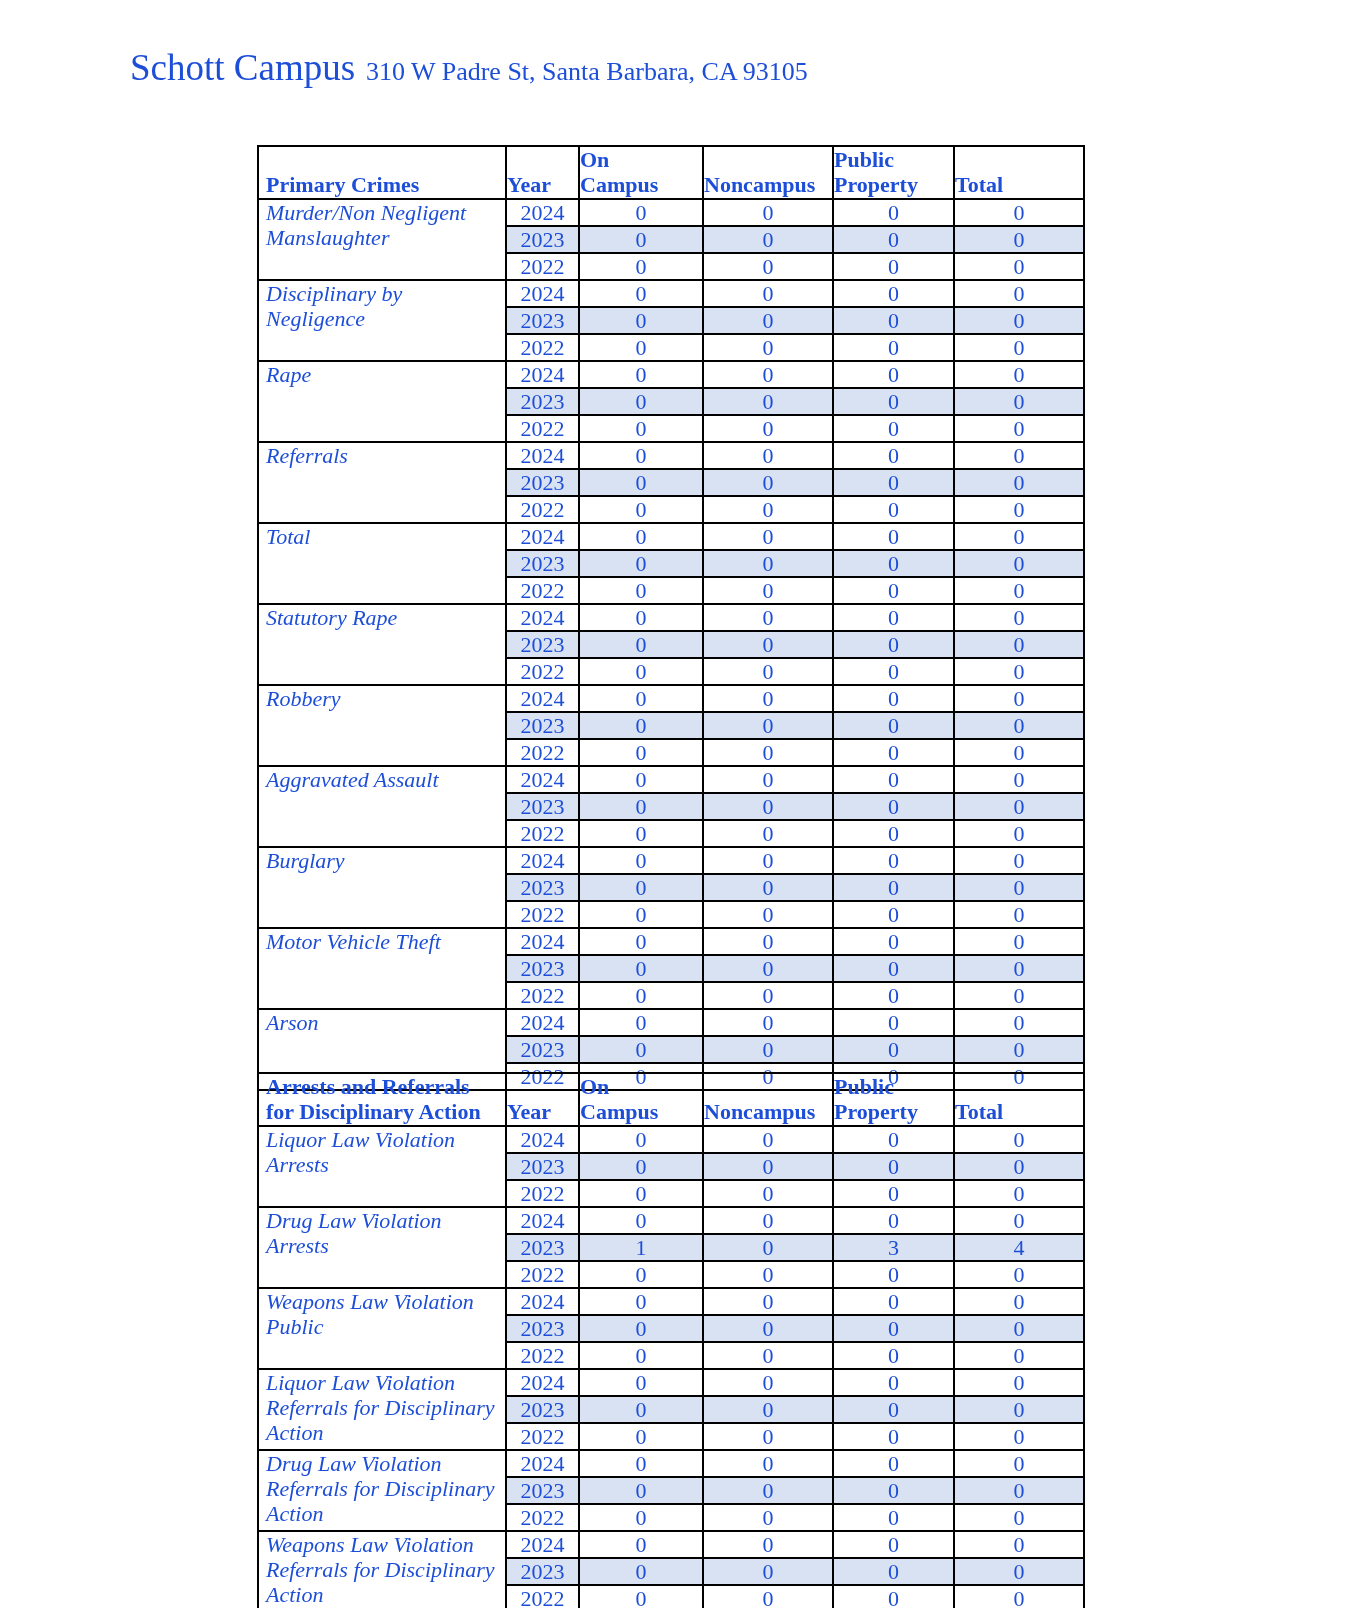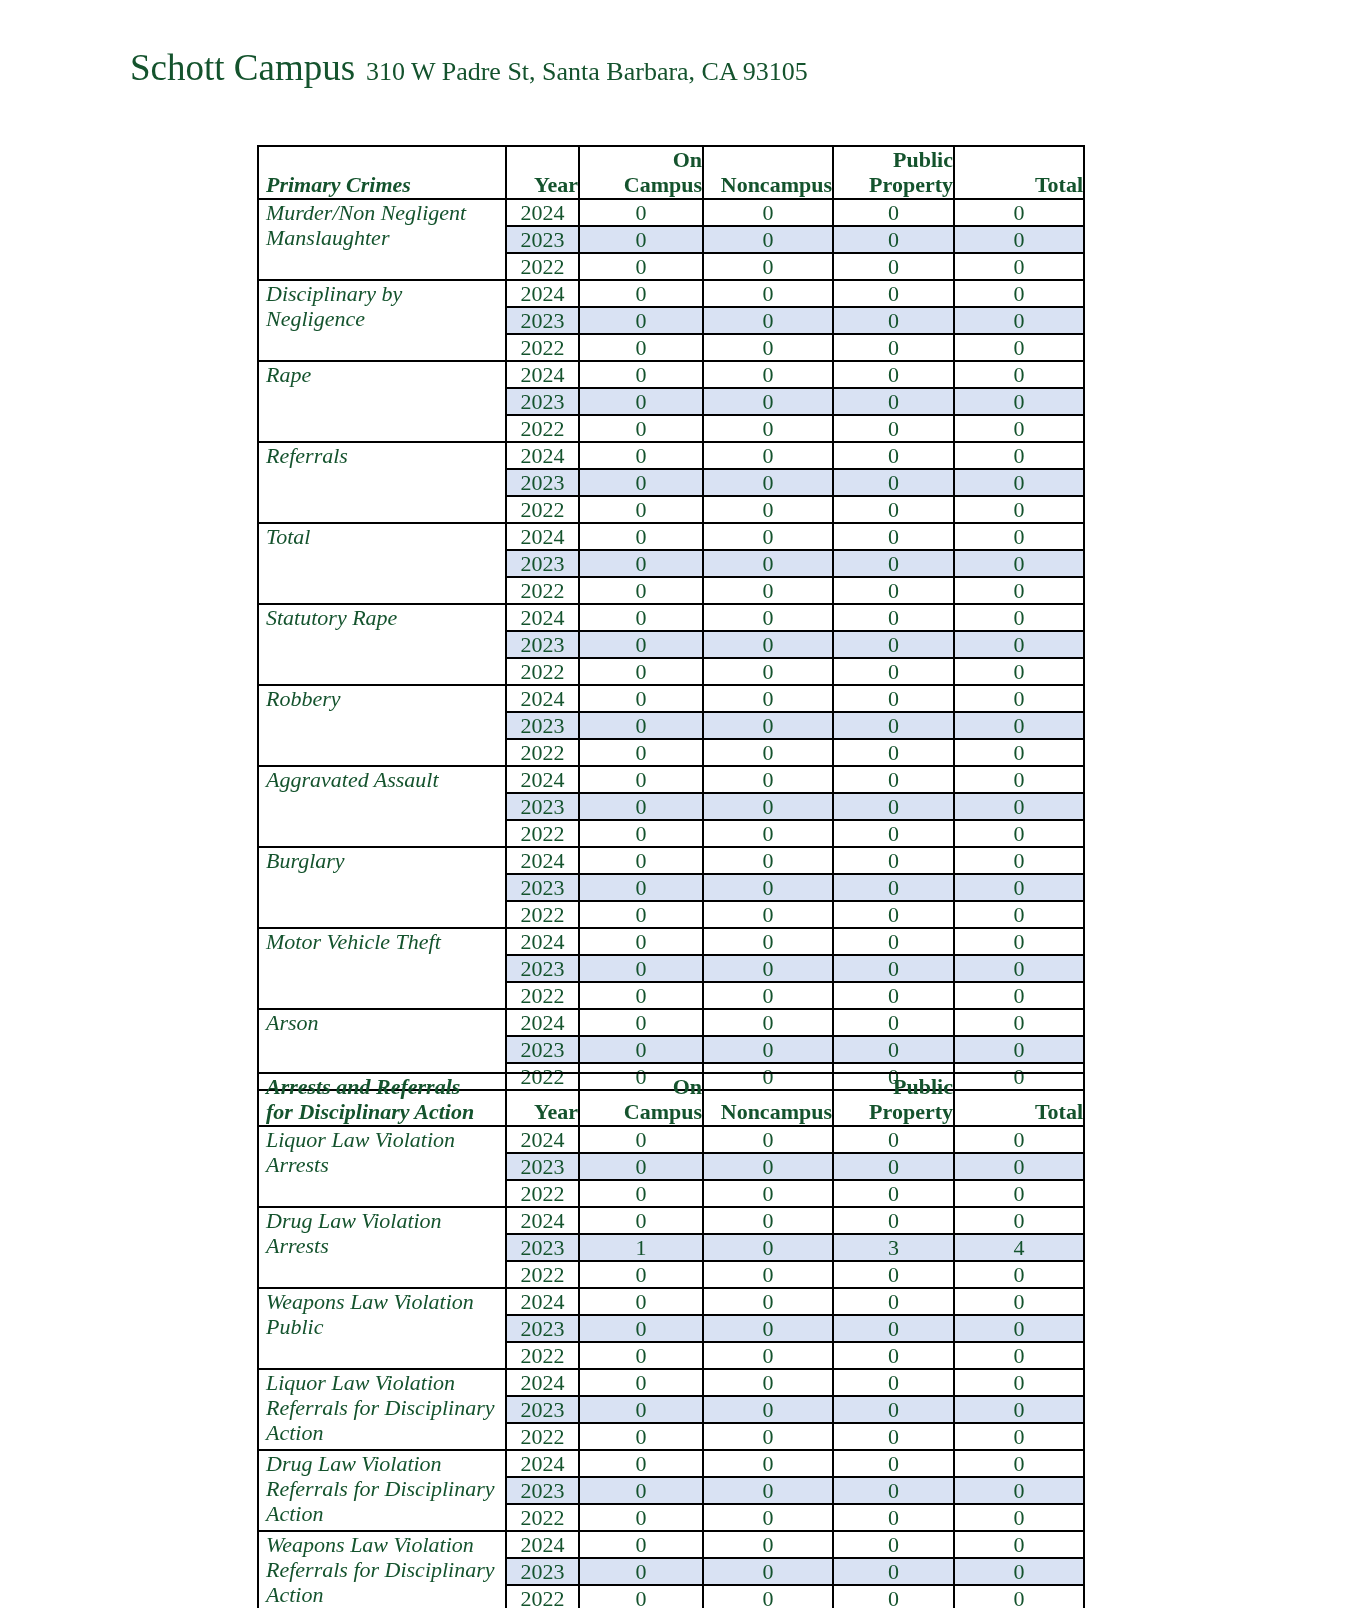--- a/index.html
+++ b/index.html
@@ -6,21 +6,21 @@
     margin: 0;
     padding: 0;
     background: #ffffff;
   }
   .page {
     position: relative;
     width: 1352px;
     height: 1608px;
     background: #ffffff;
     font-family: "Liberation Serif", "DejaVu Serif", serif;
-    color: #14532d;
+    color: #1d4ed8;
     overflow: hidden;
     border-radius: 15px;
   }
   .doc-title {
     position: absolute;
     left: 130px;
     top: 48px;
     white-space: nowrap;
   }
   .doc-title .campus {
@@ -44,29 +44,28 @@
   }
   table.stats th, table.stats td {
     border: 2px solid #000000;
     padding: 0;
     overflow: hidden;
   }
   table.stats th {
     font-weight: bold;
     vertical-align: bottom;
     height: 46px;
-    text-align: right;
+    text-align: left;
     white-space: pre-line;
     padding-bottom: 1px;
   }
   table.stats th.first {
     text-align: left;
     padding-left: 7px;
     padding-right: 4px;
-    font-style: italic;
   }
   table.stats td {
     height: 25px;
     text-align: center;
     vertical-align: middle;
   }
   table.stats td.cat {
     text-align: left;
     vertical-align: top;
     padding-left: 7px;

